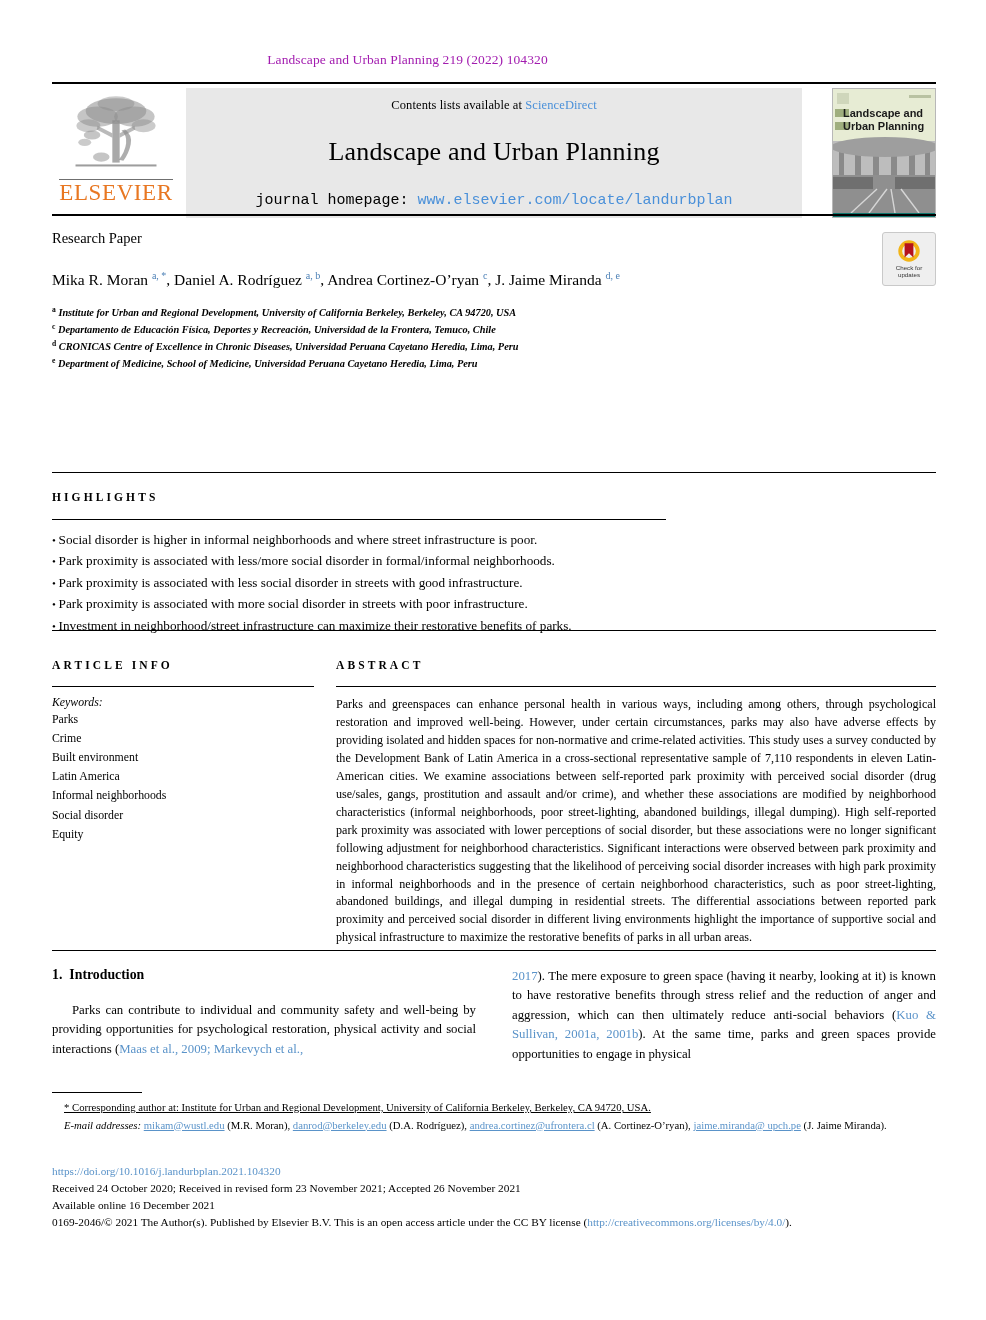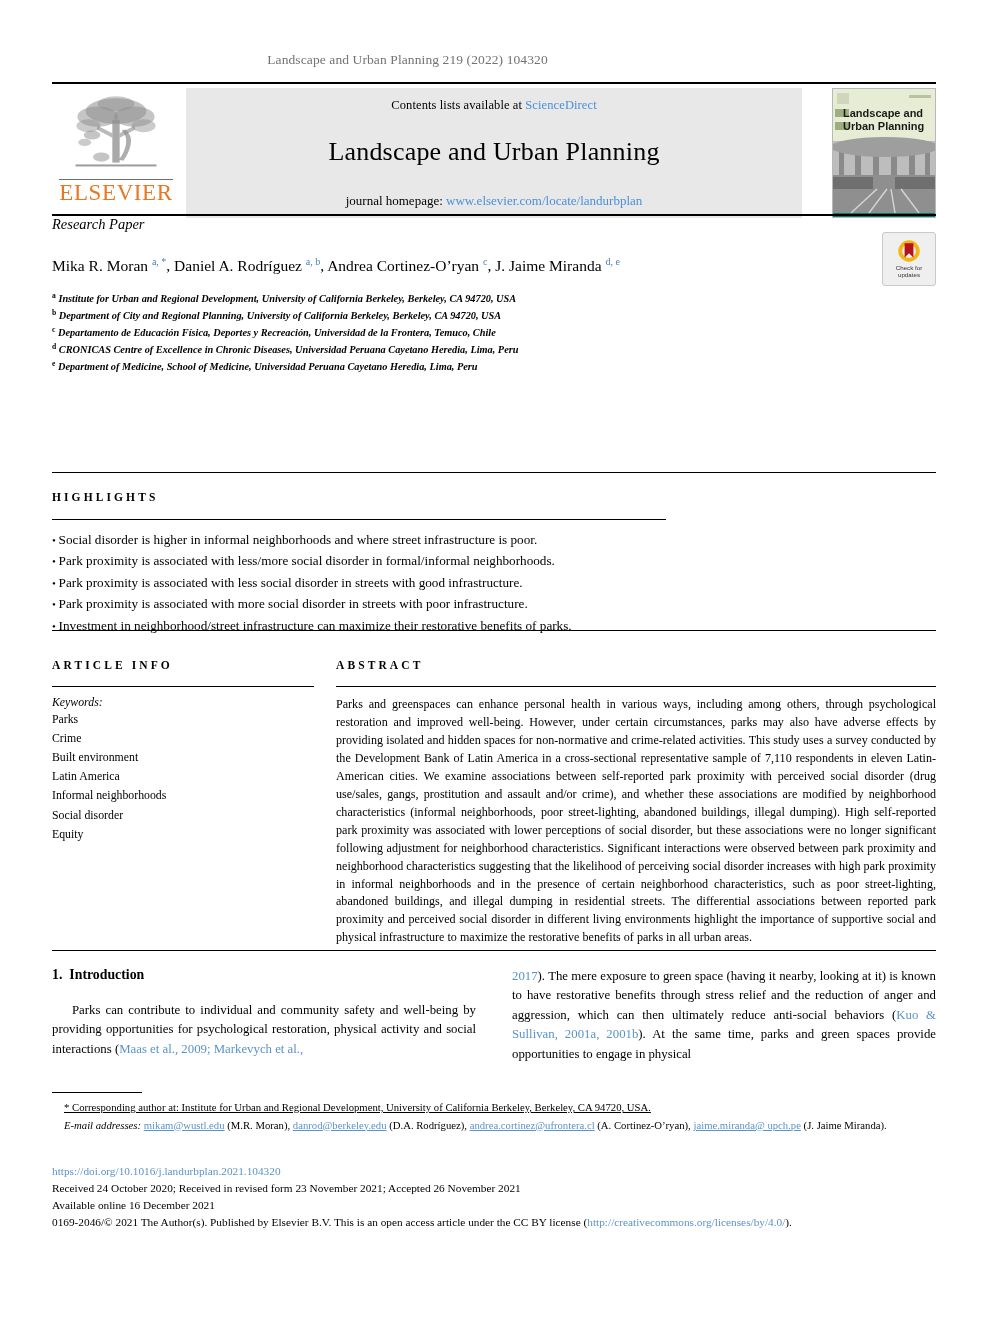--- a/index.html
+++ b/index.html
@@ -20,21 +20,21 @@
   }
 
   
   .running-head {
     position: absolute;
     top: 52px;
     left: 0;
     width: 815px;
     text-align: center;
     font-size: 13.5px;
-    color: #737373;
+    color: #a21caf;
     letter-spacing: .1px;
   }
 
   
   .masthead {
     position: absolute;
     top: 82px;
     left: 52px;
     width: 884px;
     border-top: 2.2px solid #000;
@@ -82,22 +82,22 @@
     font-size: 12.5px;
     letter-spacing: .1px;
   }
   .contents-line .sd-link { color: #4a90d9; }
   .journal-title {
     font-size: 26px;
     letter-spacing: .2px;
     margin: 4px 0 6px 0;
   }
   .homepage-line {
-    font-family: Liberation Serif, serif;
-    font-size: 13px;
+    font-family: Liberation Mono, monospace;
+    font-size: 15px;
   }
   .homepage-line .hp-link { color: #4a90d9; }
 
   .cover-thumb {
     flex: 0 0 104px;
     width: 104px;
     border: 1px solid #b8b8b8;
     box-sizing: border-box;
     background: #0f766e;
     overflow: hidden;
@@ -107,23 +107,22 @@
 
   
   .art-head {
     position: absolute;
     top: 214px;
     left: 52px;
     width: 884px;
     border-top: 2.2px solid #000;
   }
   .paper-type {
-    margin-top: 0;
+    margin-top: 14px;
     font-size: 14.5px;
-    font-style: italic;
   }
   .crossmark {
     position: absolute;
     right: 0;
     top: 16px;
     width: 52px;
     height: 52px;
     border: 1px solid #c9c9c9;
     background: #efefef;
     border-radius: 3px;
@@ -363,21 +362,20 @@
         <span>Check for</span><br>
         <span>updates</span>
       </div>
     </div>
 
 
     <div class="authors">Mika R. Moran <sup>a, *</sup>, Daniel A. Rodríguez <sup>a, b</sup>, Andrea Cortinez-O’ryan <sup>c</sup>, J. Jaime Miranda <sup>d, e</sup></div>
 
     <div class="affils">
       <div><sup>a</sup> <span>Institute for Urban and Regional Development, University of California Berkeley, Berkeley, CA 94720, USA</span></div>
-      <div><sup>b</sup> <span>Department of City and Regional Planning, University of California Berkeley, Berkeley, CA 94720, USA</span></div>
       <div><sup>c</sup> <span>Departamento de Educación Física, Deportes y Recreación, Universidad de la Frontera, Temuco, Chile</span></div>
       <div><sup>d</sup> <span>CRONICAS Centre of Excellence in Chronic Diseases, Universidad Peruana Cayetano Heredia, Lima, Peru</span></div>
       <div><sup>e</sup> <span>Department of Medicine, School of Medicine, Universidad Peruana Cayetano Heredia, Lima, Peru</span></div>
     </div>
   </div>
 
   <div class="highlights">
     <div class="sec-label">HIGHLIGHTS</div>
     <div class="hl-rule"></div>
     <ul class="hl-list">

